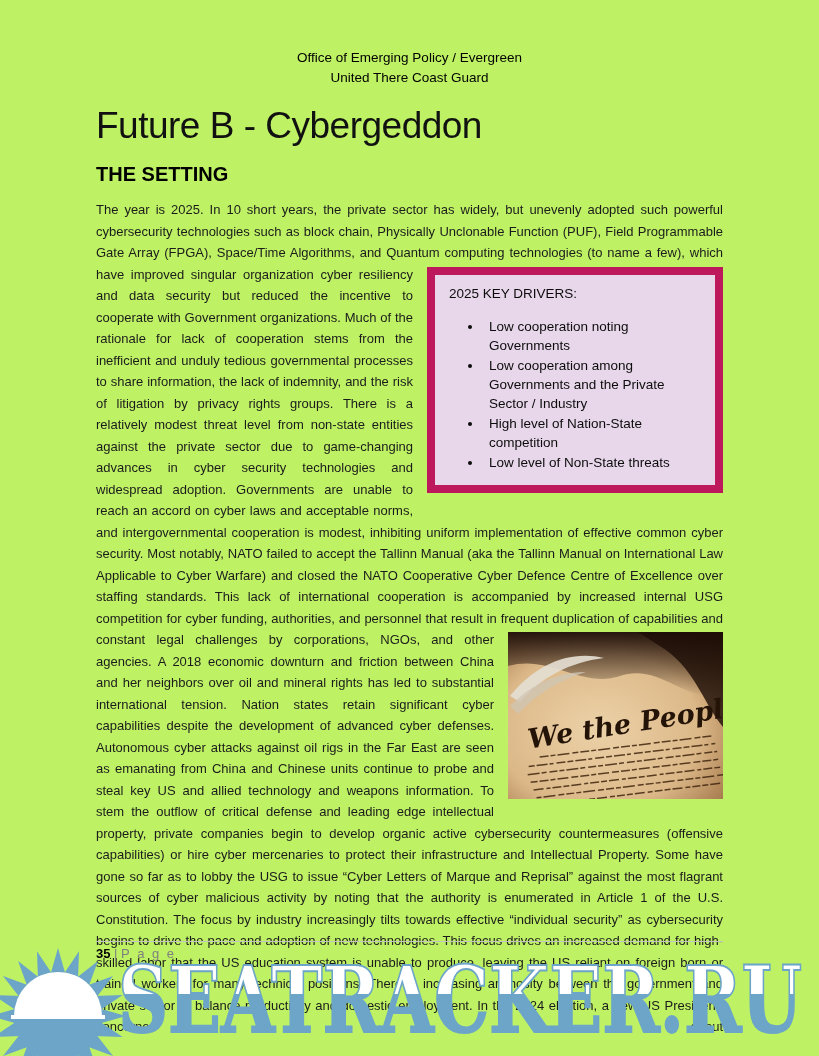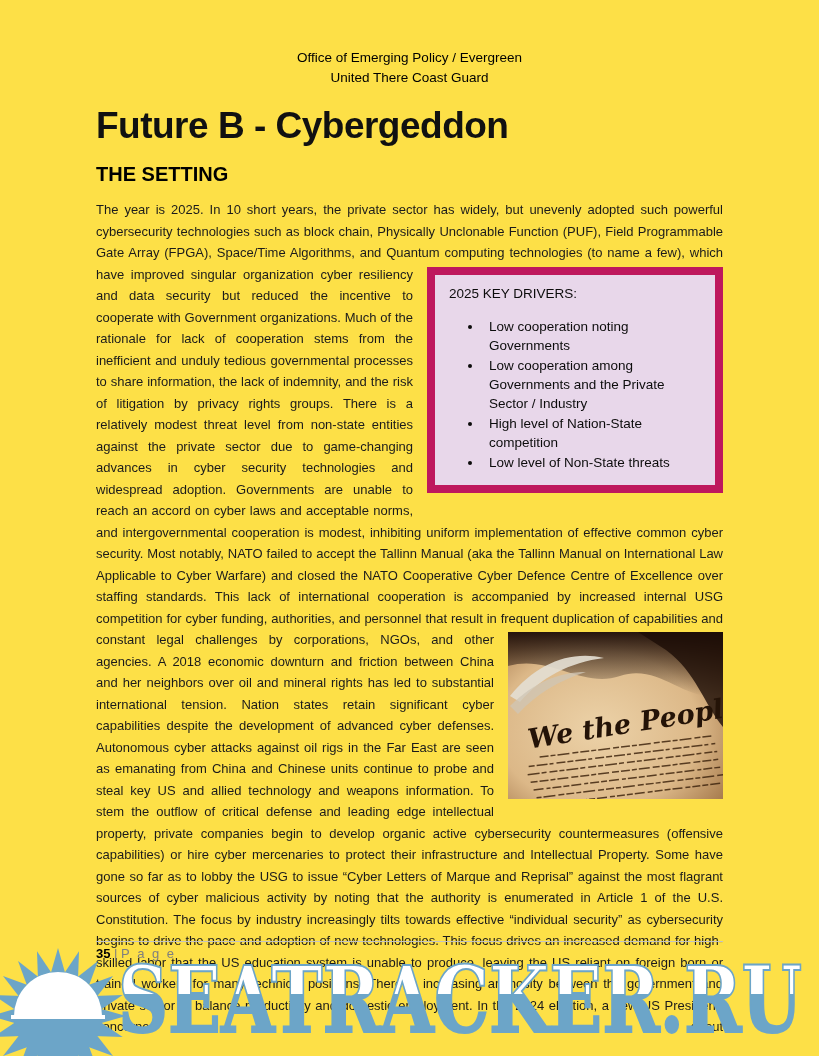--- a/index.html
+++ b/index.html
@@ -1,28 +1,28 @@
 <!DOCTYPE html>
 <html><head>
 <meta charset="utf-8">
 <style>
   html,body{margin:0;padding:0;background:#ffffff;}
   .page{
     position:relative;
     width:819px;height:1056px;
     margin:0 auto;
-    background:#fde047;
+    background:#bef264;
     font-family:"Liberation Sans",sans-serif;
     color:#1b1b1b;
     overflow:hidden;
   }
   .content{ padding:48px 96px 0 96px; }
   .doc-header{ text-align:center; font-size:13.5px; line-height:20px; color:#000; }
   .doc-title{
-    font-size:37px; font-weight:700; color:#111;
+    font-size:37px; font-weight:400; color:#111;
     margin:16px 0 0 0; letter-spacing:-0.5px; line-height:44px;
   }
   .section-heading{
     margin:15px 0 0 0; font-size:20px; font-weight:700; color:#000;
     text-underline-offset:3px;
   }
   .body-text{
     margin-top:13px; font-size:13px; line-height:21.5px;
     text-align:justify; text-align-last:justify; color:#1b1b1b;
   }

